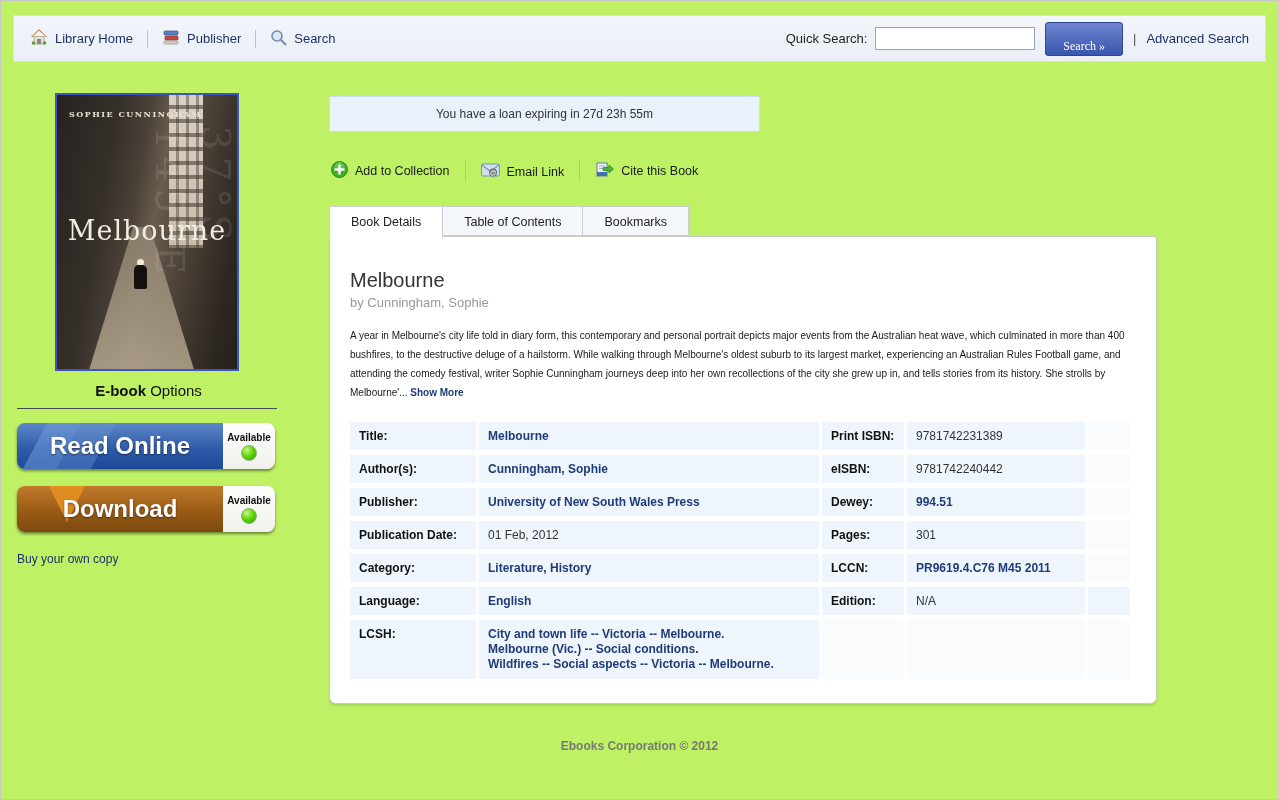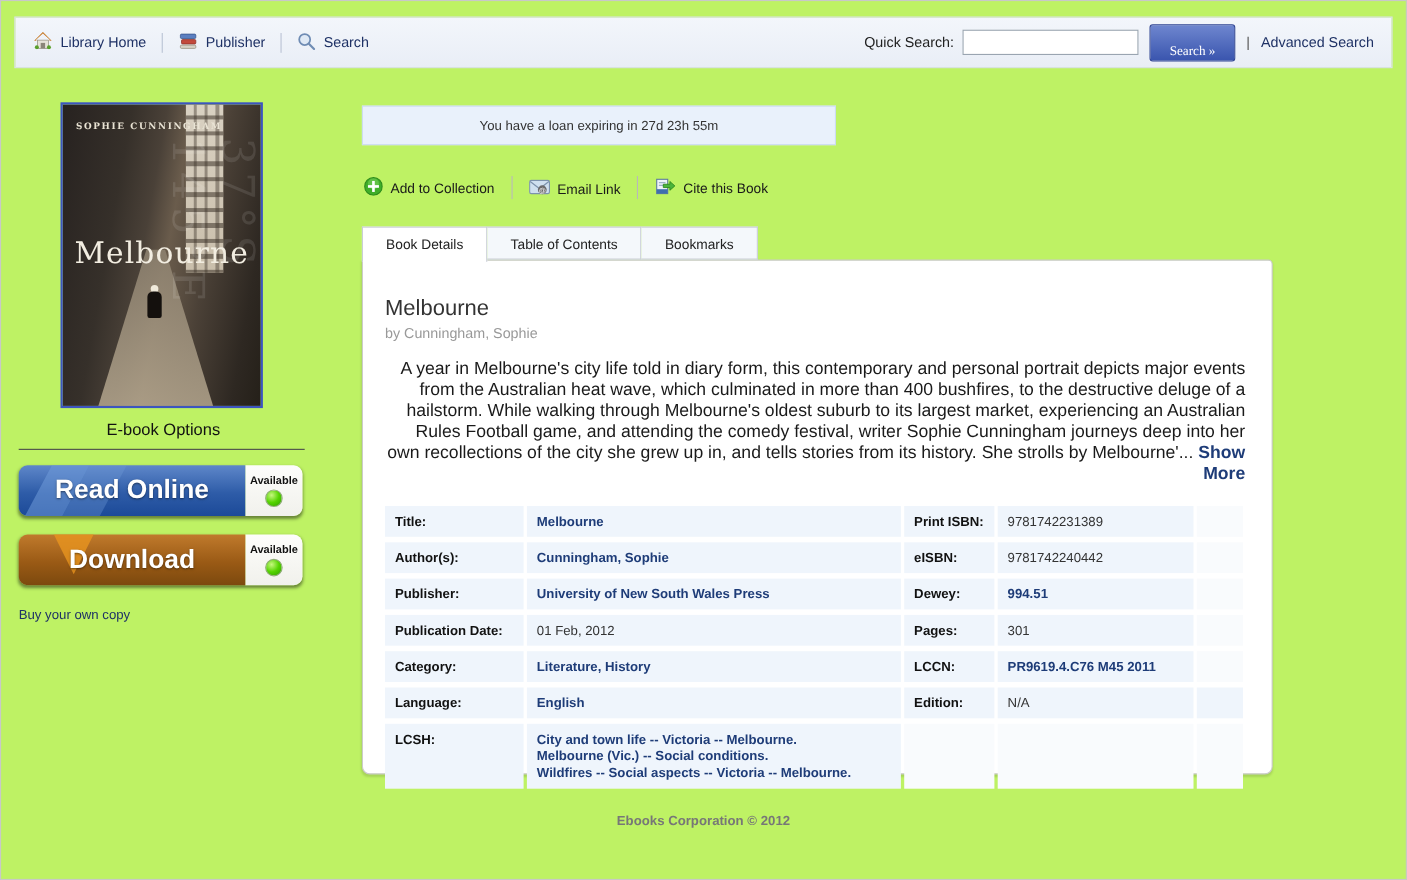--- a/index.html
+++ b/index.html
@@ -40,21 +40,21 @@
   .cover-figure .hat { position:absolute; left:3px; top:0; width:7px; height:7px; border-radius:50%; background:#efe9da; }
   .cover-figure .bod { position:absolute; left:0; top:6px; width:13px; height:24px; border-radius:5px 5px 2px 2px; background:#14100d; }
   .cover-author { position:absolute; left:12px; top:14px; font-family:"DejaVu Serif", serif; font-size:8px;
     letter-spacing:1.5px; color:#e9e3d4; font-weight:bold; }
   .cover-title { position:absolute; left:0; right:0; top:120px; text-align:center; font-family:"DejaVu Serif", serif;
     font-size:27px; color:#f2ede1; letter-spacing:1px; }
   .cover-coords { position:absolute; right:-2px; top:30px; font-family:"DejaVu Serif", serif; font-size:40px;
     color:#fff; opacity:.10; writing-mode:vertical-rl; letter-spacing:6px; }
 
   .ebook-options { position:absolute; left:0; top:381px; width:295px; text-align:center; font-size:15px; color:#111; }
-  .ebook-options b { font-weight:normal; }
+  .ebook-options b { font-weight:bold; }
   .side-rule { position:absolute; left:16px; top:407px; width:260px; border-top:1px solid #4a4a4a; }
 
   .big-btn { position:absolute; left:16px; width:258px; height:46px; display:flex; border-radius:8px;
     box-shadow:0 2px 3px rgba(0,0,0,.45); cursor:pointer; }
   .big-btn .main { flex:1; position:relative; overflow:hidden; border-radius:8px 0 0 8px;
     display:flex; align-items:center; justify-content:center; }
   .big-btn .label { position:relative; z-index:2; color:#fff; font-weight:bold; font-size:24px;
     text-shadow:0 1px 2px rgba(0,0,0,.5); }
   .btn-read { top:422px; }
   .btn-read .main { background:linear-gradient(#5e87c9,#2e5ca8 55%,#1c4a98); }
@@ -84,21 +84,21 @@
   .tab { height:30px; line-height:30px; padding:0 21px; font-size:12.5px; color:#222;
     background:#f4f8fb; border:1px solid #c9ced6; border-left:none; cursor:pointer; }
   .tab:first-child { border-left:1px solid #c9ced6; }
   .tab.active { background:#fff; font-weight:normal; height:32px; border-bottom:none; }
 
   .panel { position:absolute; left:328px; top:235px; width:828px; height:468px; background:#fff;
     border:1px solid #cbcbcb; border-radius:0 4px 7px 7px; box-shadow:0 2px 2px rgba(0,0,0,.12);
     padding:32px 20px 0 20px; }
   .book-title { font-size:20px; color:#333; font-weight:normal; }
   .book-byline { font-size:13px; color:#999; margin-top:3px; }
-  .book-desc { margin-top:16px; width:782px; font-size:16px; color:#1a1a1a; line-height:19px;text-align:right; }
+  .book-desc { margin-top:16px; width:782px; font-size:10px; color:#1a1a1a; line-height:19px; }
   .show-more { color:#1e3c78; font-weight:bold; text-decoration:none; cursor:pointer; }
 
   table.details { margin-top:15px; border-collapse:separate; border-spacing:3px 5px; margin-left:-3px; }
   table.details td { background:#eff5fc; padding:7px 9px; font-size:12px; vertical-align:top; }
   td.dl-label { width:126px; font-weight:bold; color:#111; }
   td.dl-value { width:340px; }
   td.dr-label { width:82px; font-weight:bold; color:#111; }
   td.dr-value { width:178px; }
   td.dx { width:42px; background:#f9fbfd !important; }
   td.dx.blue { background:#eff5fc !important; }

